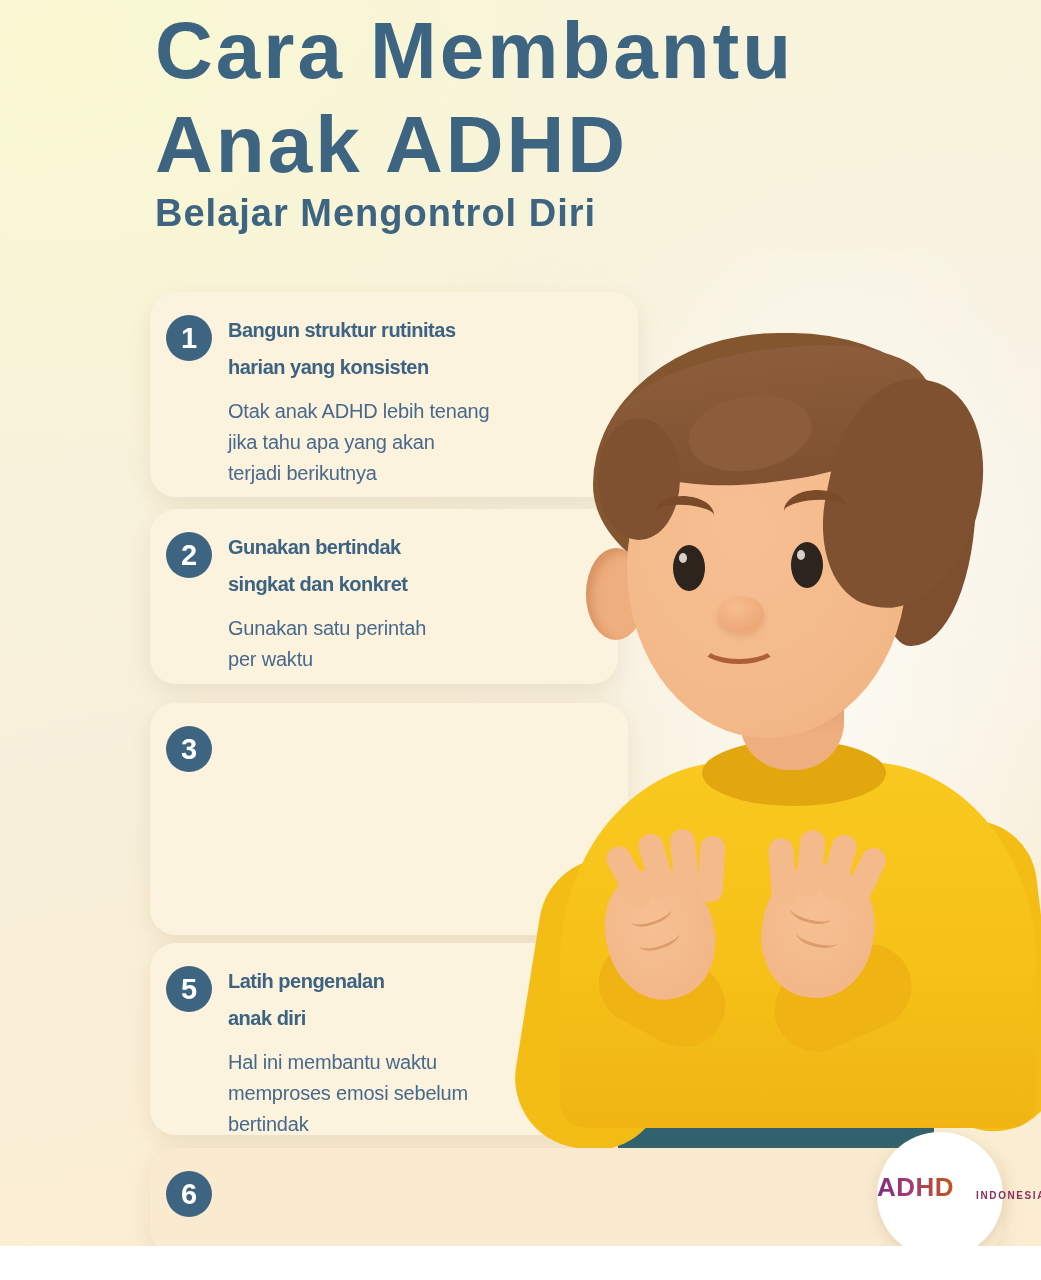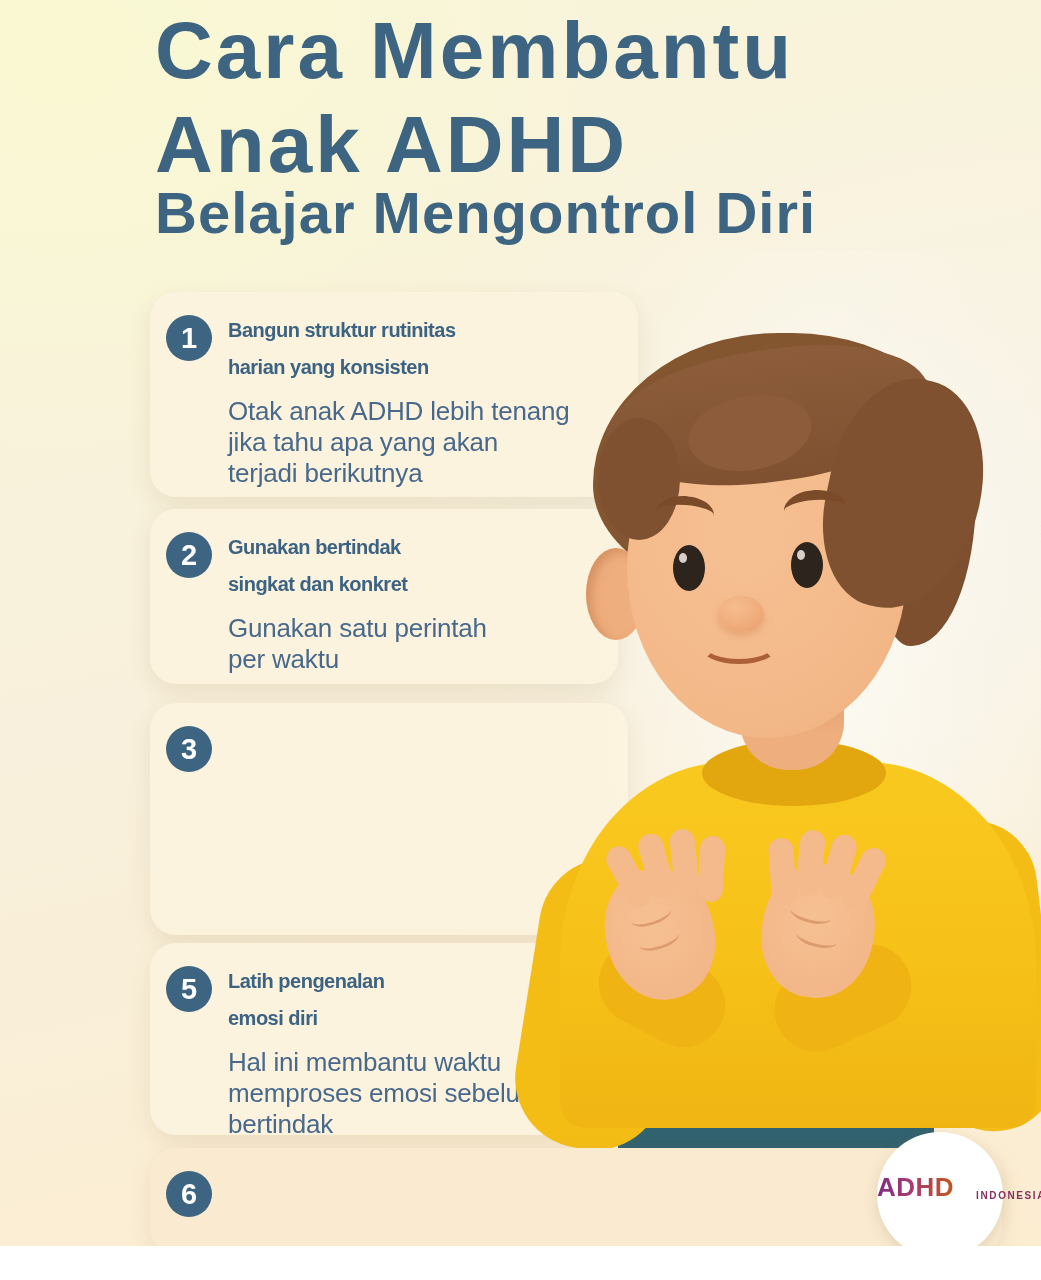--- a/index.html
+++ b/index.html
@@ -11,21 +11,21 @@
       radial-gradient(760px 640px at 92% 42%, #f8f4ea 0%, rgba(248,244,234,0) 72%),
       linear-gradient(168deg, #f8f5da 0%, #f8f0dc 52%, #fcedd1 100%);
   }
   .title-main{
     position:absolute;left:155px;top:4px;
     font-size:80px;line-height:94px;font-weight:bold;letter-spacing:3px;
     color:#3d6480;white-space:pre-line;
   }
   .subtitle{
     position:absolute;left:155px;top:180px;
-    font-size:58px;line-height:66px;font-weight:bold;letter-spacing:1px;
+    font-size:38px;line-height:66px;font-weight:bold;letter-spacing:1px;
     color:#3d6480;white-space:pre-line;
   }
   .card{
     position:absolute;display:flex;align-items:flex-start;
     background:#fcf3de;border-radius:26px;
     padding:20px 14px 0 16px;box-sizing:border-box;
     box-shadow:0 8px 22px rgba(166,138,84,0.16);
     z-index:1;
   }
   .card.wide{background:#f9ead0;z-index:3;}
@@ -34,21 +34,21 @@
     background:#3d6480;color:#ffffff;
     display:flex;align-items:center;justify-content:center;
     font-size:29px;font-weight:bold;margin-top:3px;
   }
   .card-text{margin-left:16px;}
   .heading{
     font-size:20px;line-height:37px;font-weight:bold;letter-spacing:-0.5px;
     color:#3c6382;white-space:pre-line;margin:0;
   }
   .body-text{
-    font-size:26px;line-height:31px;color:#48698c;letter-spacing:-0.2px;
+    font-size:20px;line-height:31px;color:#48698c;letter-spacing:-0.2px;
     white-space:pre-line;margin:10px 0 0 0;
   }
   .body-text:empty{display:none;}
 
   
   .character{position:absolute;inset:0;z-index:2;pointer-events:none;}
   .character div{position:absolute;}
   .backdrop{
     left:600px;top:250px;width:460px;height:900px;
     background:radial-gradient(ellipse at 50% 45%, rgba(252,250,243,0.95) 0%, rgba(252,250,243,0) 72%);
@@ -166,21 +166,21 @@
   <div class="card" style="left:150px;top:703px;width:478px;height:232px;">
     <div class="badge">3</div>
     <div class="card-text">
     </div>
   </div>
 
   <div class="card" style="left:150px;top:943px;width:468px;height:192px;">
     <div class="badge">5</div>
     <div class="card-text">
       <p class="heading">Latih pengenalan
-emosi diri</p>
+anak diri</p>
       <p class="body-text">Hal ini membantu waktu
 memproses emosi sebelum
 bertindak</p>
     </div>
   </div>
 
   <div class="character">
     <div class="backdrop"></div>
     <div class="hair-back"></div>
     <div class="hair-right"></div>

